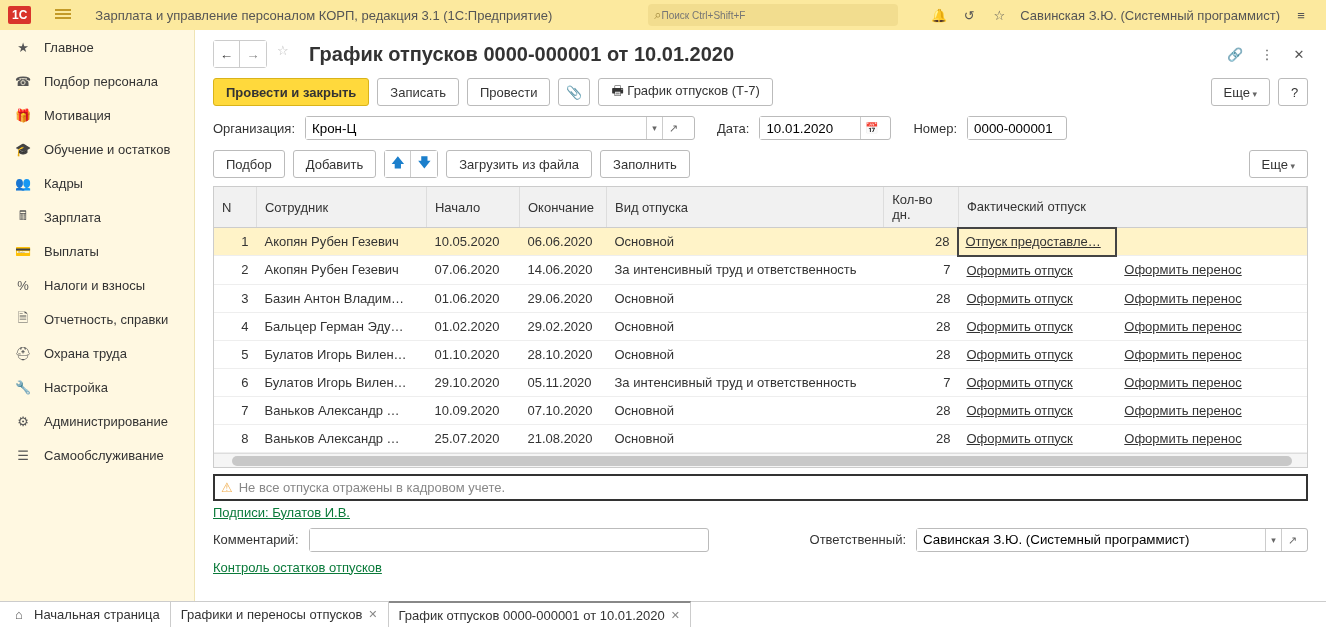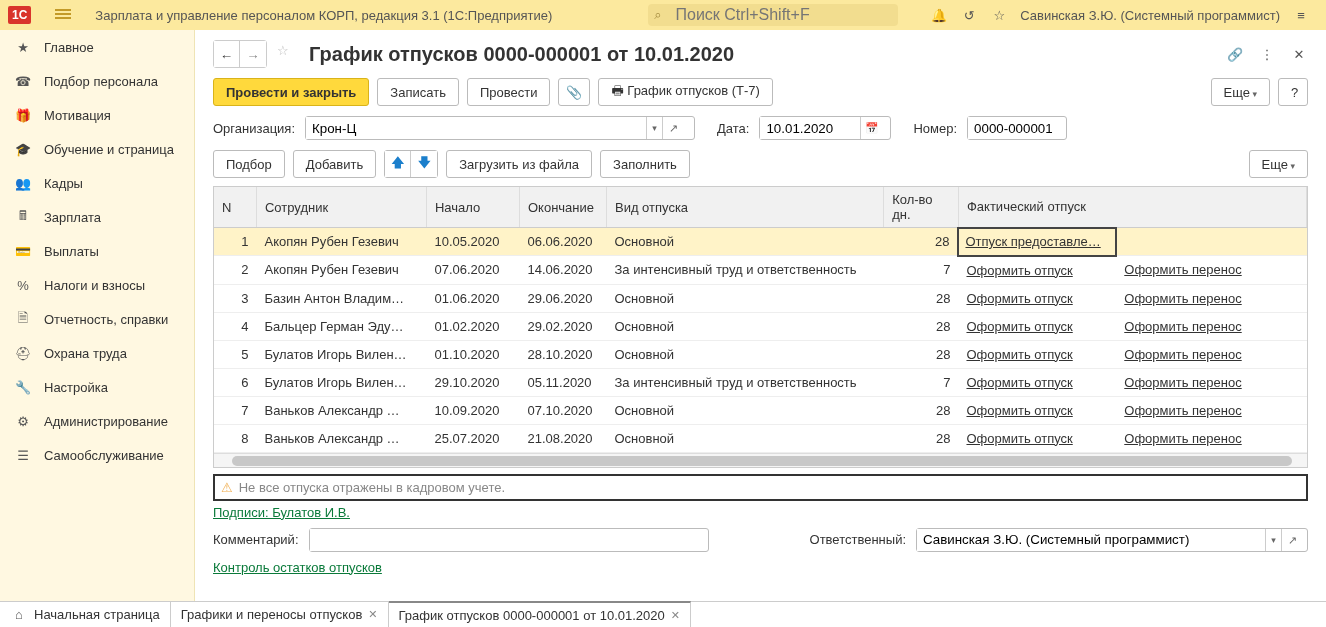--- a/index.html
+++ b/index.html
@@ -6,21 +6,21 @@
   body { width: 1326px; height: 627px; background: #fff; font-size: 13px; color: #333; overflow: hidden; position: relative; }
 
   
   .topbar { height: 30px; background: #fce99e; display: flex; align-items: center; padding: 0 8px; gap: 24px; }
   .logo-1c { background: #d9342b; color: #fff; font-weight: bold; font-size: 12px; padding: 2px 4px; border-radius: 2px; }
   .burger-icon { width: 16px; height: 12px; display: inline-block; }
   .burger-icon span { display: block; height: 2px; background: #c39a28; margin-bottom: 2px; }
   .app-title { flex: 0 0 auto; color: #555; }
   .topbar-spacer { flex: 1; }
   .search-box { width: 250px; height: 22px; background: #f2dd8f; border-radius: 4px; display: flex; align-items: center; padding: 0 6px; color: #a38a3e; }
-  .search-box input { border: none; background: transparent; outline: none; flex: 1; font-size: 16px; color: #a38a3e; margin-left: 14px; }
+  .search-box input { border: none; background: transparent; outline: none; flex: 1; font-size: 10px; color: #a38a3e; }
   .topbar-icons { display: flex; gap: 12px; align-items: center; padding: 0 8px; }
   .icon-btn { width: 18px; height: 18px; display: flex; align-items: center; justify-content: center; color: #555; cursor: pointer; }
   .user-label { color: #555; }
 
   
   .main-area { display: flex; height: 571px; }
 
   
   .sidebar { width: 195px; background: #fff8e1; border-right: 1px solid #efe4b5; }
   .sidebar-item { display: flex; align-items: center; gap: 12px; padding: 8px 14px; color: #333; cursor: pointer; }
@@ -128,21 +128,21 @@
     <div class="sidebar-item">
         <span class="sidebar-icon">☎</span>
         <span>Подбор персонала</span>
       </div>
     <div class="sidebar-item">
         <span class="sidebar-icon">🎁</span>
         <span>Мотивация</span>
       </div>
     <div class="sidebar-item">
         <span class="sidebar-icon">🎓</span>
-        <span>Обучение и страница</span>
+        <span>Обучение и остатков</span>
       </div>
     <div class="sidebar-item">
         <span class="sidebar-icon">👥</span>
         <span>Кадры</span>
       </div>
     <div class="sidebar-item">
         <span class="sidebar-icon">🖩</span>
         <span>Зарплата</span>
       </div>
     <div class="sidebar-item">

